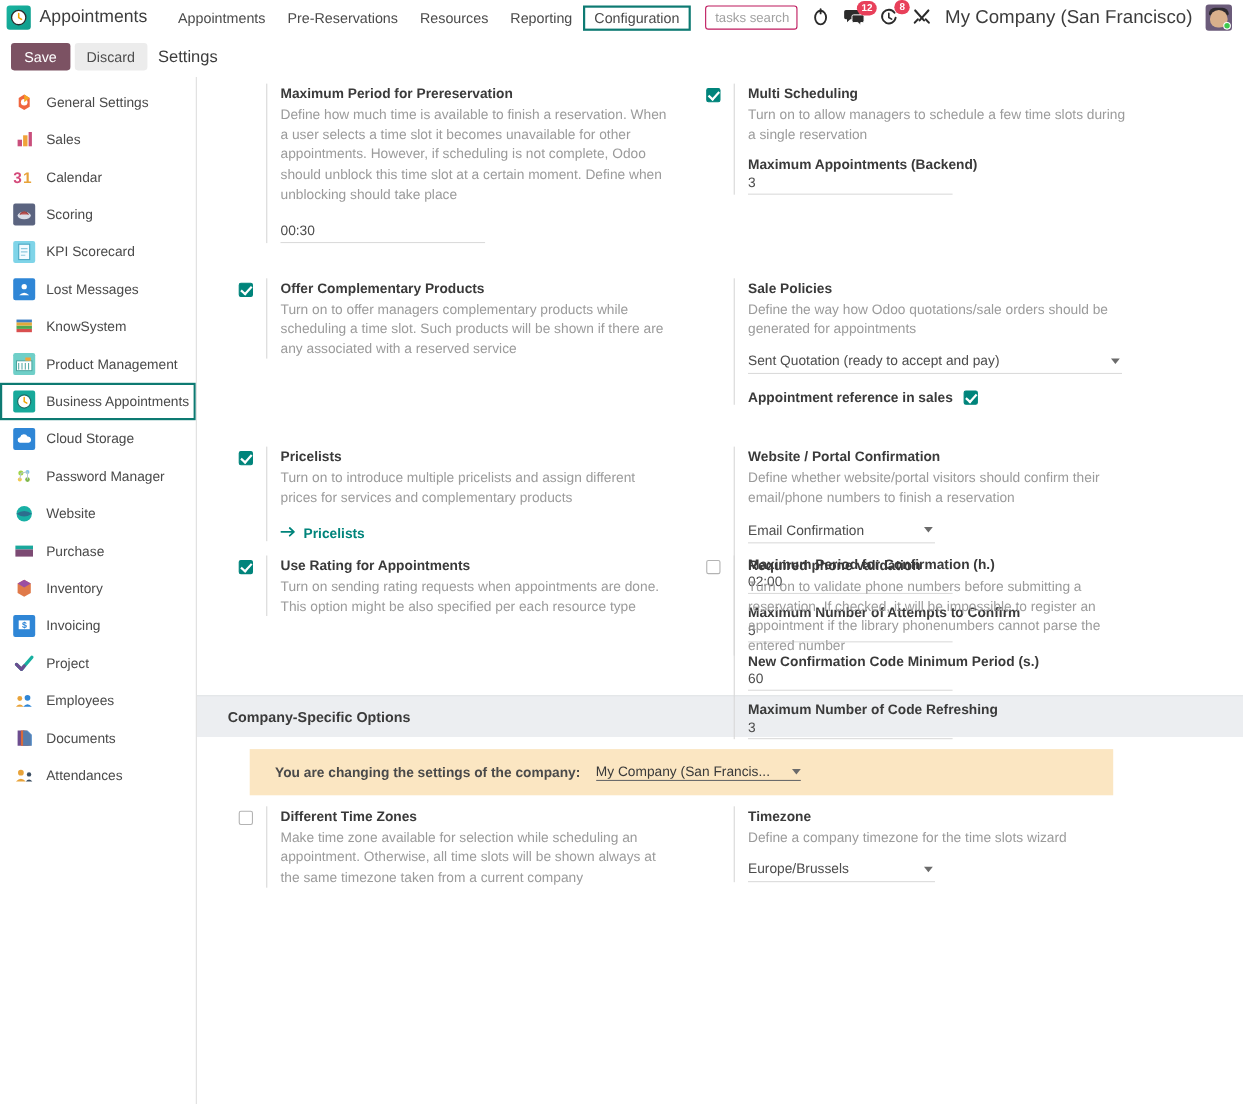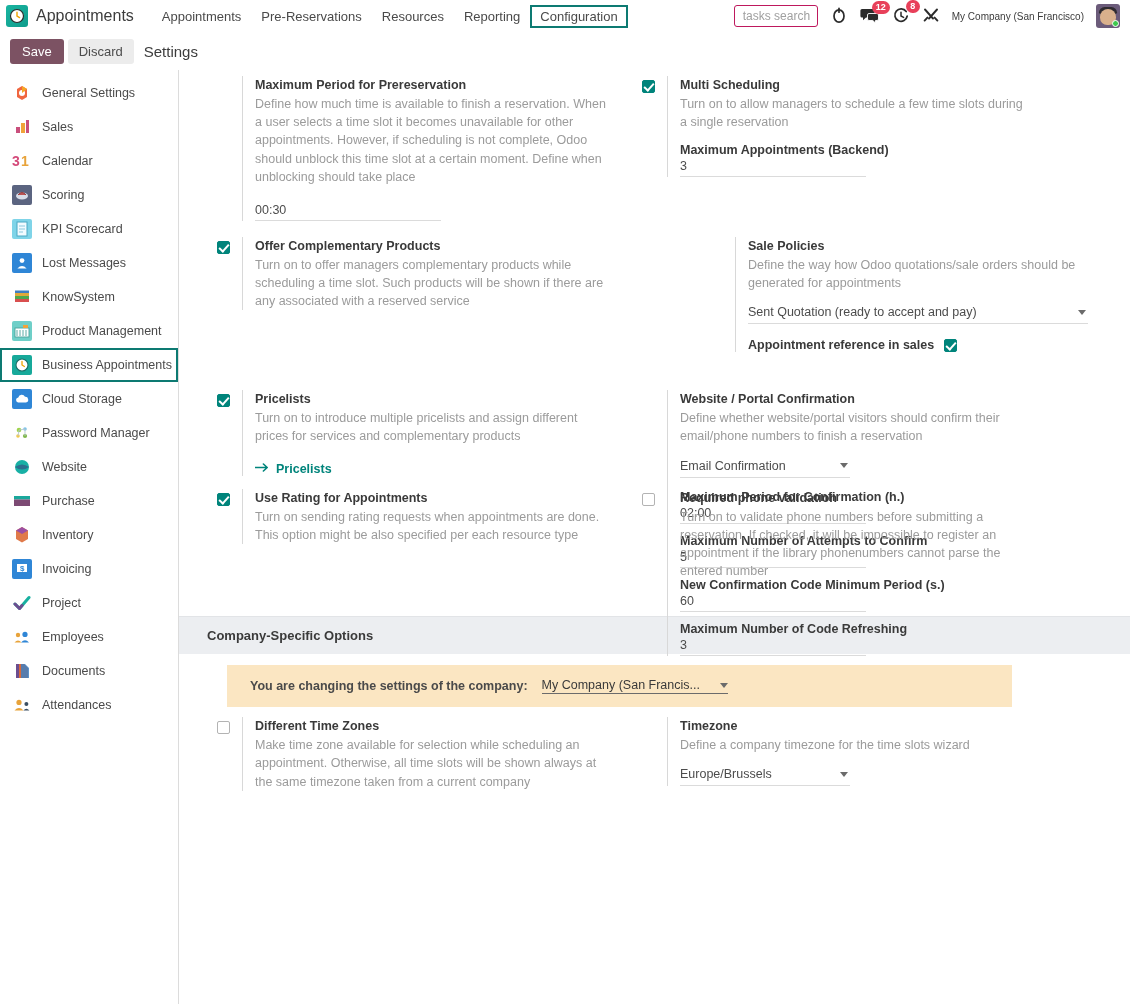--- a/index.html
+++ b/index.html
@@ -82,21 +82,21 @@
     background: #e8405a;
     color: #fff;
     font-size: 9px;
     font-weight: bold;
     line-height: 1;
     padding: 2px 4px;
     border-radius: 8px;
     min-width: 14px;
     text-align: center;
   }
-  .company-name { font-size: 10px; color: #3c3c3c; white-space: nowrap; }
+  .company-name { font-size: 17px; color: #3c3c3c; white-space: nowrap; }
   .avatar {
     width: 24px; height: 24px;
     border-radius: 3px;
     background: #6b5b7a;
     position: relative;
     overflow: hidden;
     flex: 0 0 auto;
   }
   .avatar .face {
     position: absolute; left: 4px; top: 5px;
@@ -668,21 +668,21 @@
             <div class="setting-body">
               <div class="s-title">Multi Scheduling</div>
               <div class="s-desc">Turn on to allow managers to schedule a few time slots during a single reservation</div>
               <div class="field-label">Maximum Appointments (Backend)</div>
               <div class="field-input">3</div>
             </div>
           </div>
         </div>
       </div>
 
-      <div class="row2" style="justify-content:space-between;">
+      <div class="row2" style="margin-top:16px;">
         <div class="col">
           <div class="setting">
             <div class="cb-wrap">
               <span class="cbox on"></span>
             </div>
             <div class="setting-body">
               <div class="s-title">Offer Complementary Products</div>
               <div class="s-desc">Turn on to offer managers complementary products while scheduling a time slot. Such products will be shown if there are any associated with a reserved service</div>
             </div>
           </div>

